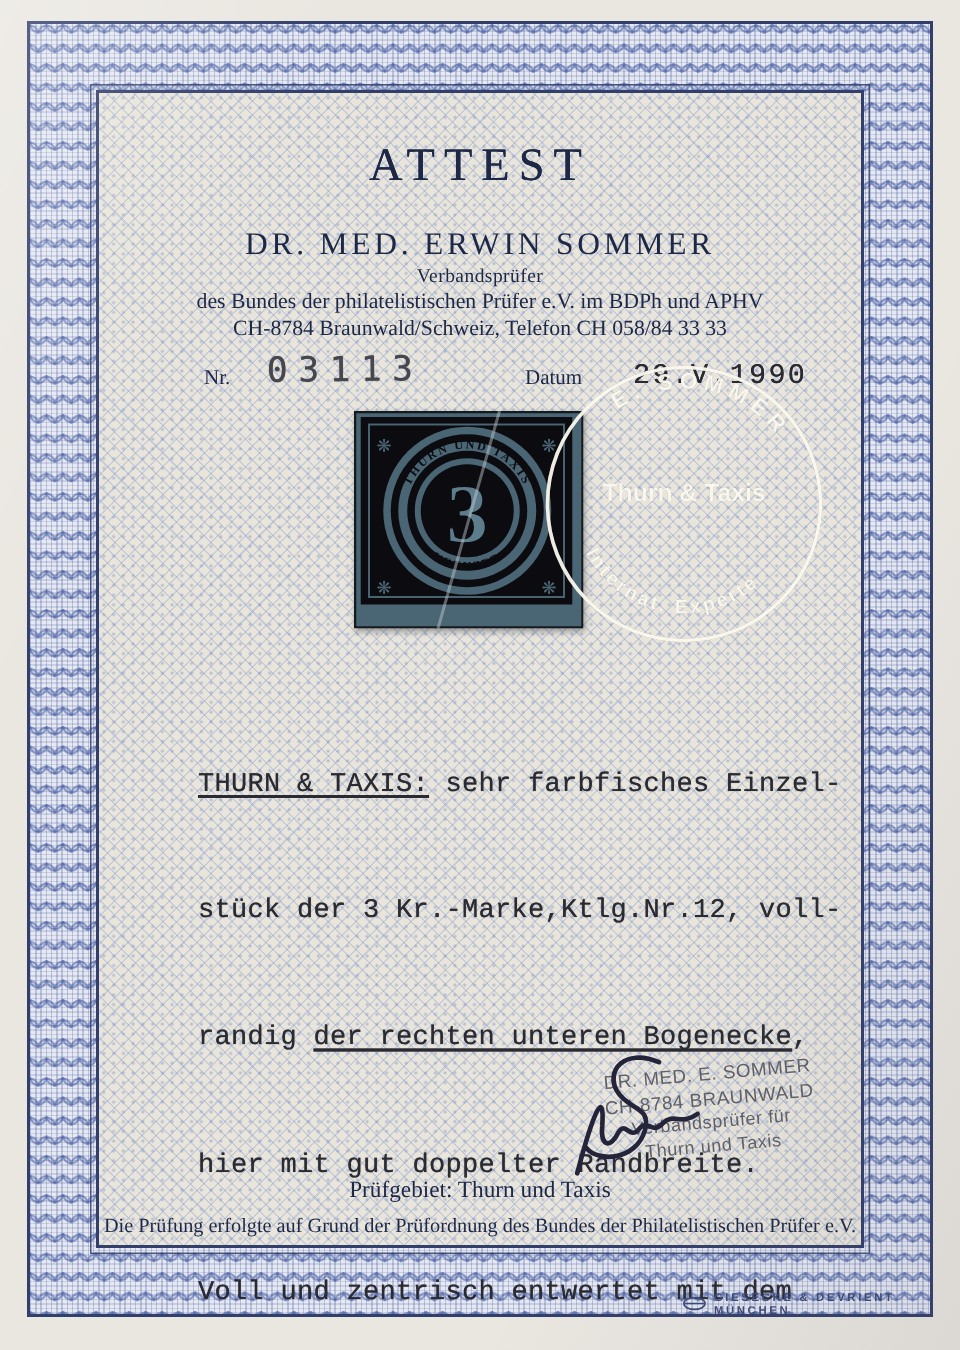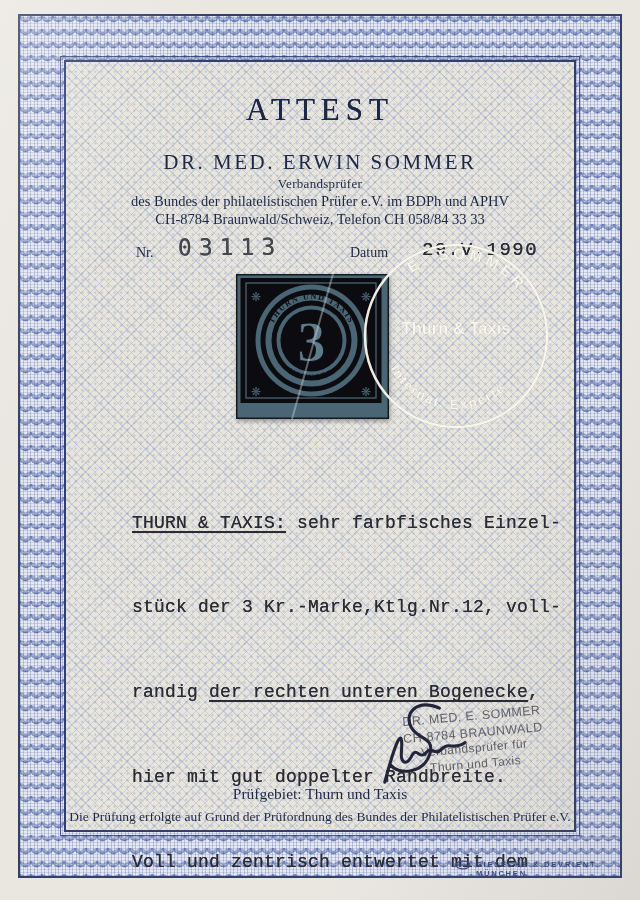--- a/index.html
+++ b/index.html
@@ -66,21 +66,21 @@
     left:315px;top:646px;width:185px;text-align:center;transform:rotate(-5deg);
     font-family:"Liberation Sans",sans-serif;color:rgba(82,82,92,.9);
     letter-spacing:.4px;line-height:1.32;
   }
   .rubber-stamp .rs-a{font-size:12.5px;}
   .rubber-stamp .rs-b{font-size:12px;}
   .signature-svg{left:305px;top:638px;width:105px;height:88px;z-index:5;}
   .pruefgebiet{top:723px;font-size:15.5px;}
   .legal{top:747px;font-size:13.5px;}
   .printer{
-    position:absolute;left:455px;top:860px;display:flex;align-items:flex-start;gap:5px;
+    position:absolute;left:455px;top:860px;display:flex;align-items:center;gap:5px;
     color:#3f4b77;font-family:"Liberation Sans",sans-serif;font-size:7.5px;
     letter-spacing:1.8px;font-weight:bold;z-index:70;
   }
 </style>
 </head>
 <body>
 
 <div class="frame-outer">
   <div class="frame-inner">
 

